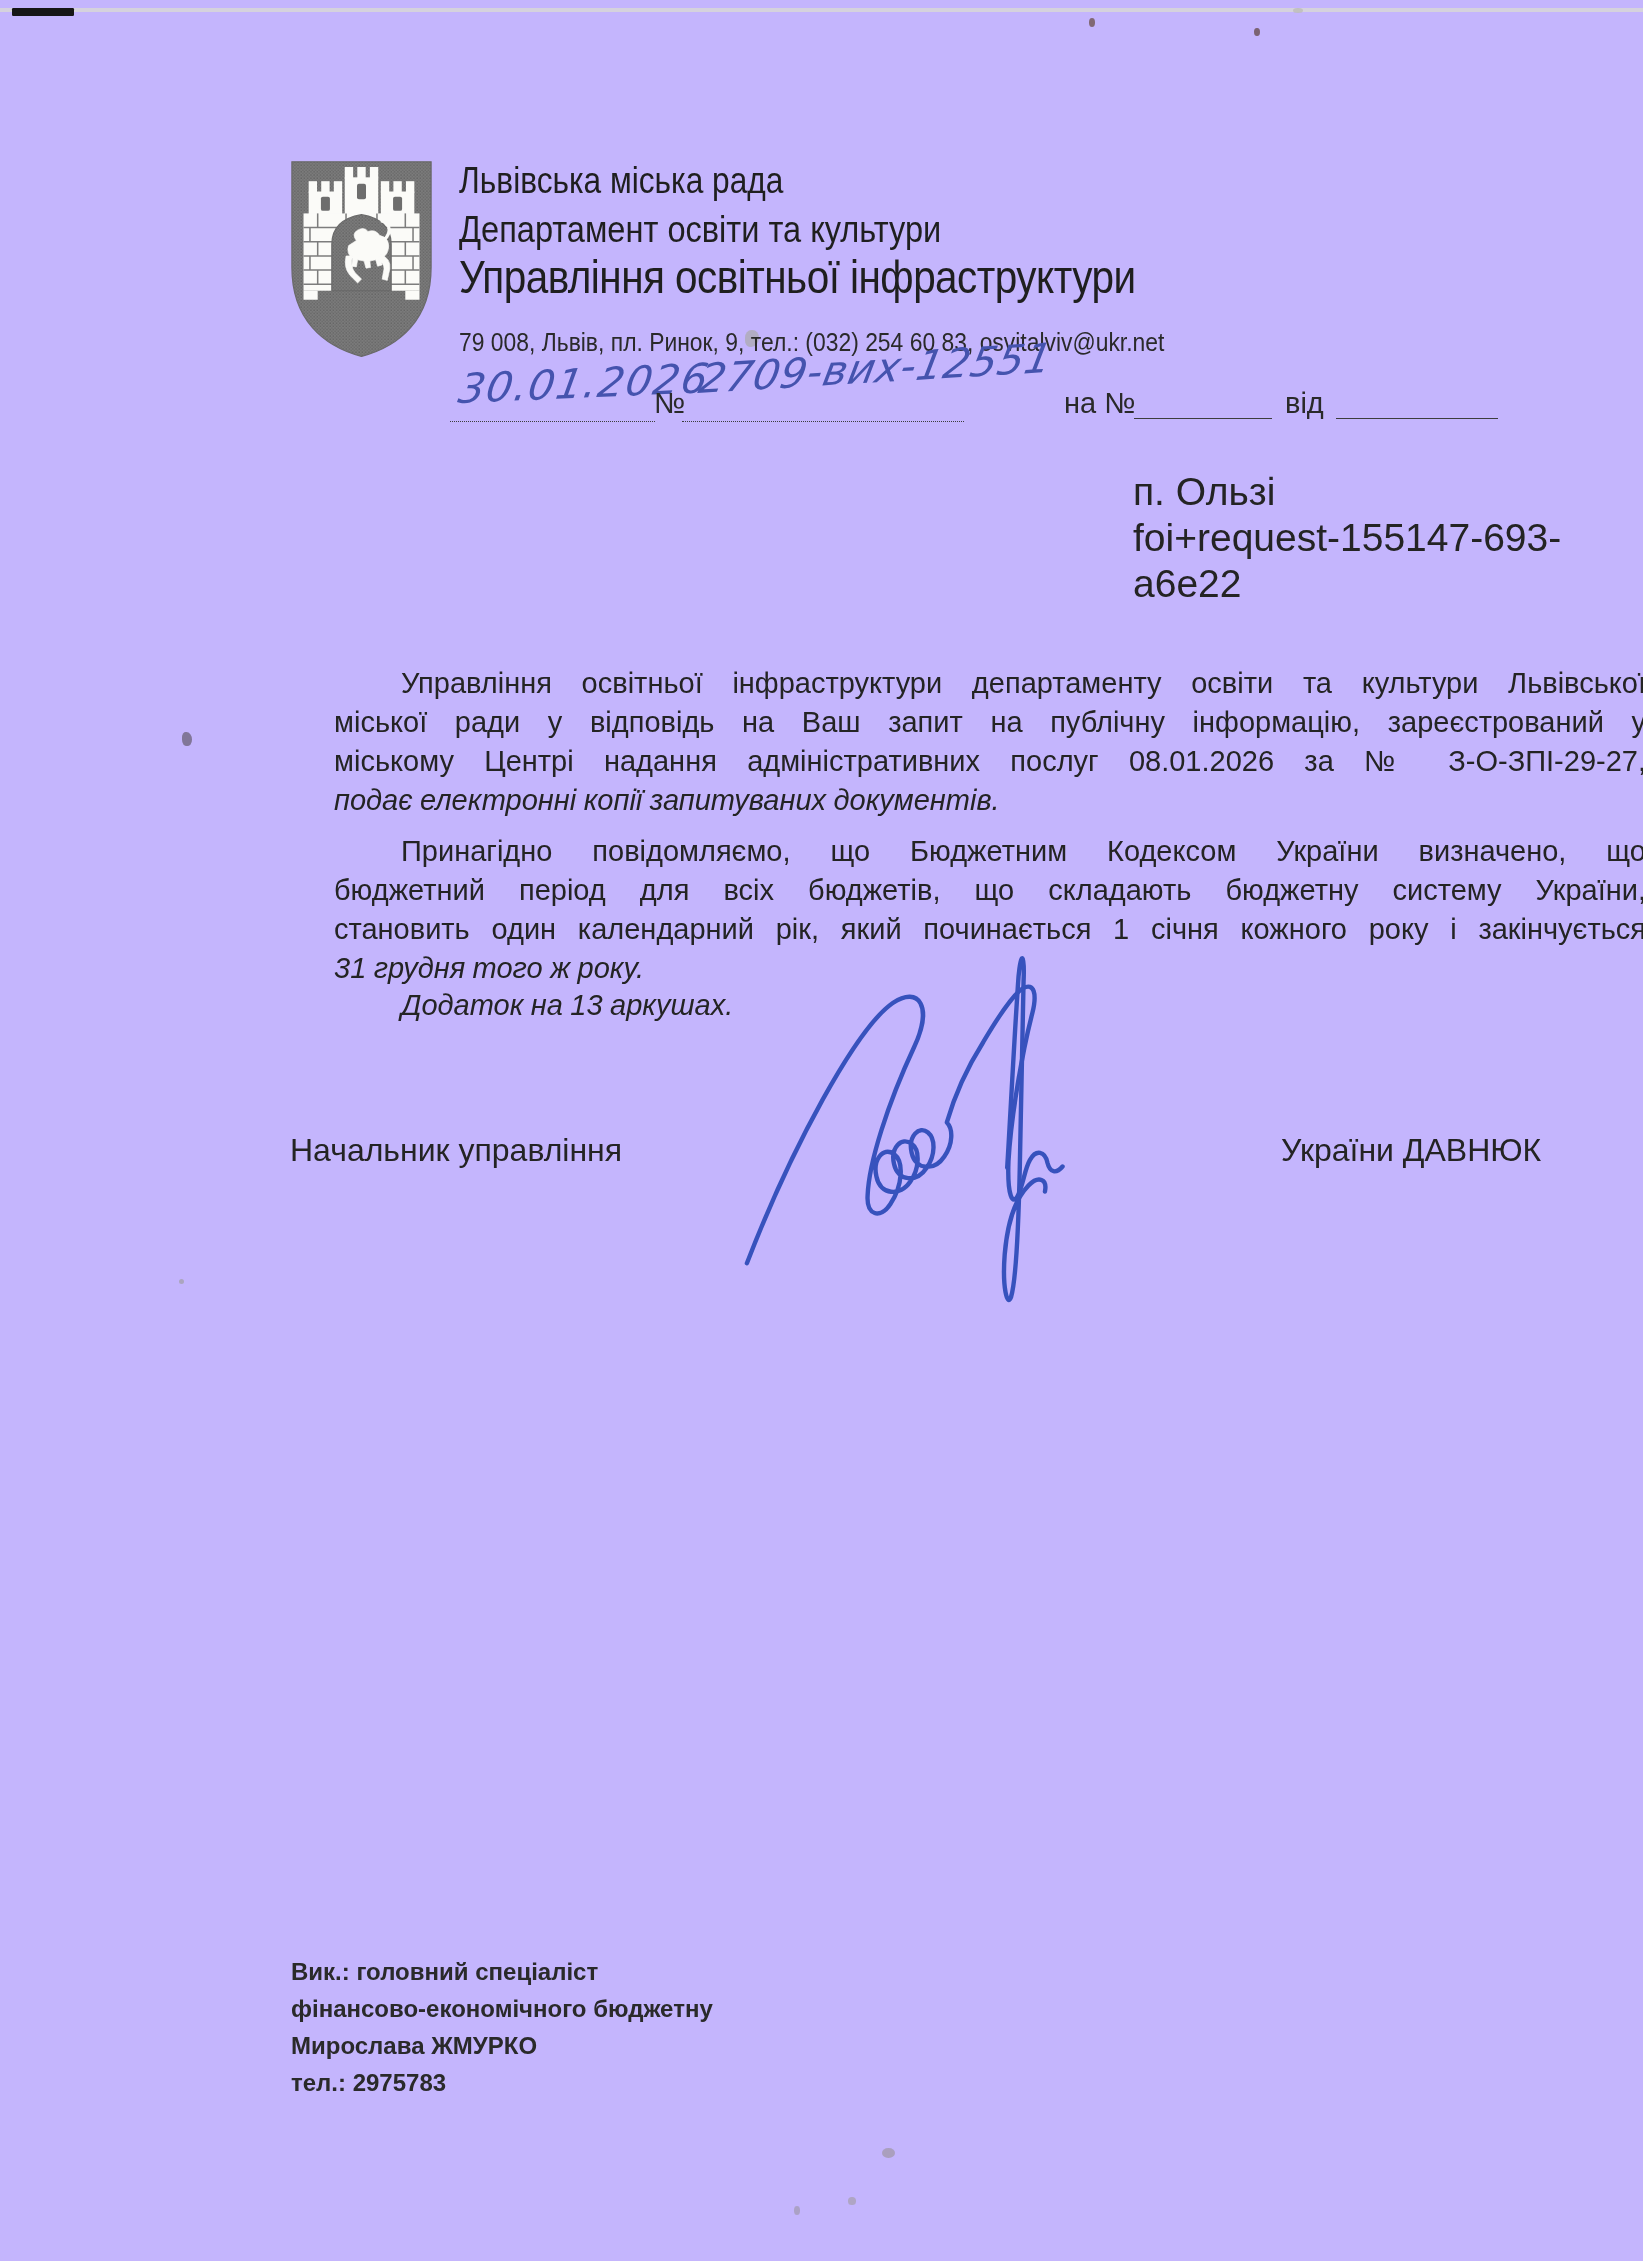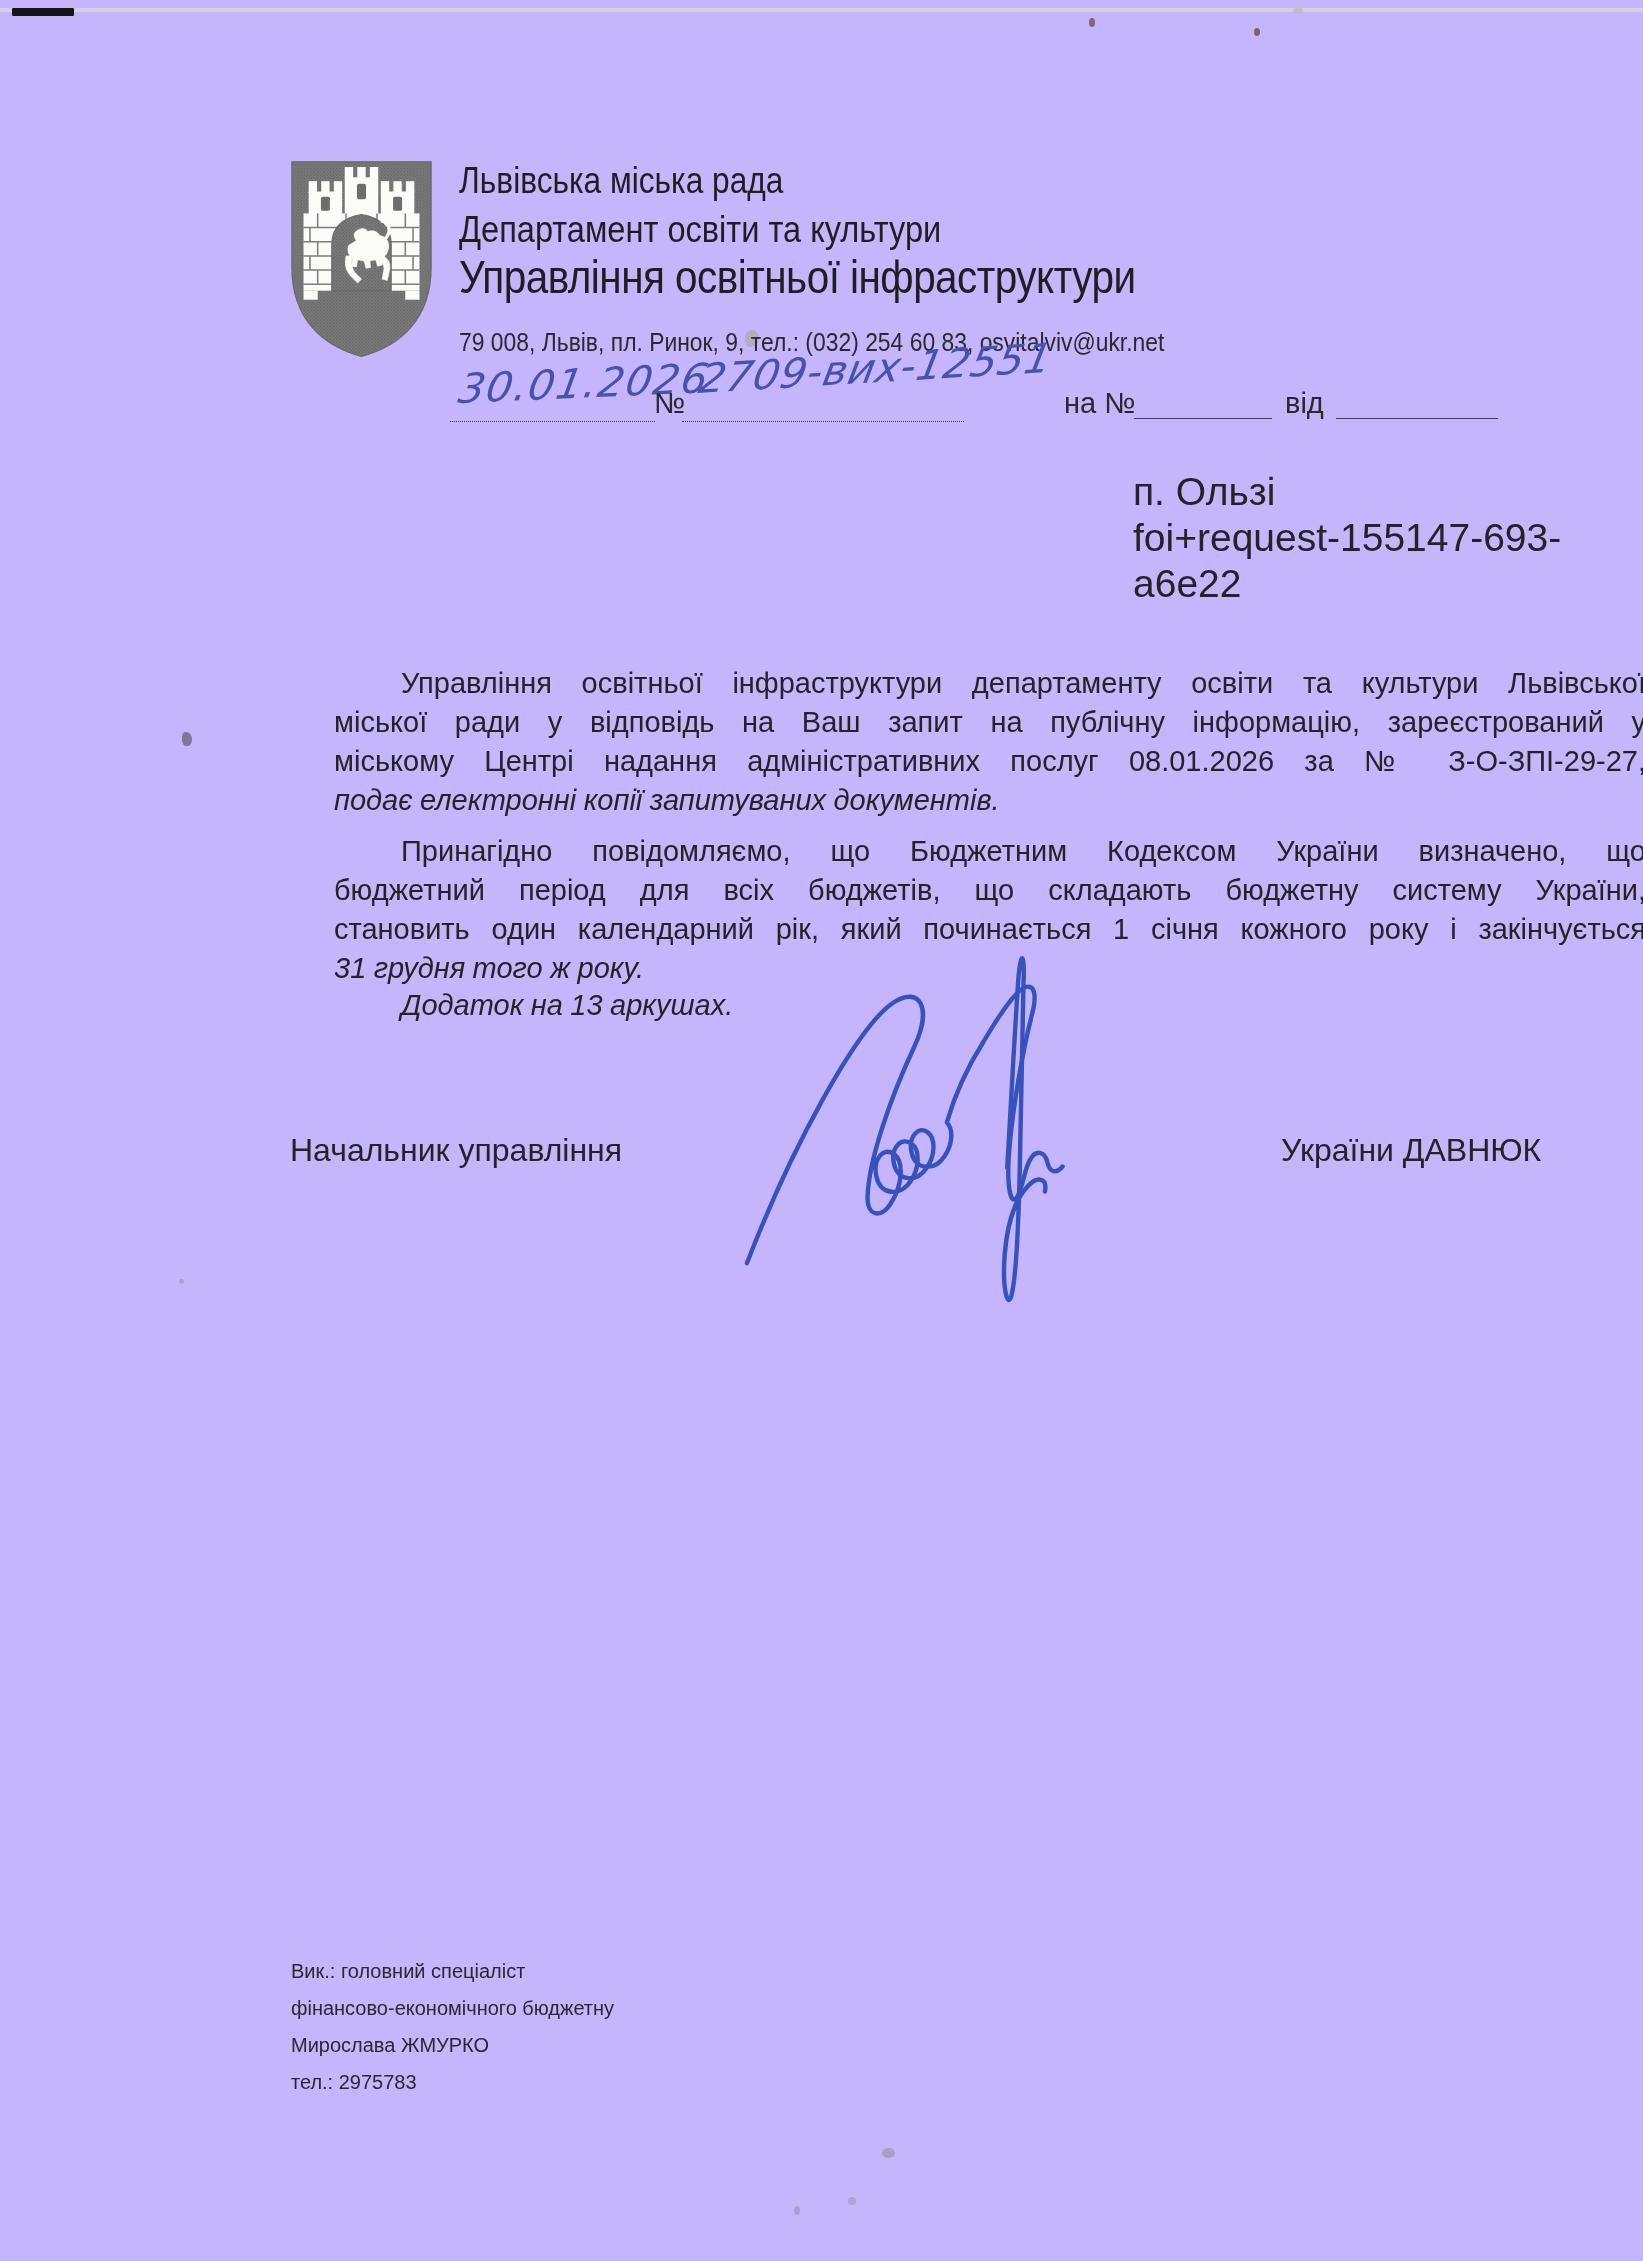--- a/index.html
+++ b/index.html
@@ -51,21 +51,21 @@
     font-size:29px;line-height:39px;color:#242424;
     text-align:justify;text-align-last:justify;word-spacing:-0.6px;margin-left:44px;
   }
   .bline.first{padding-left:67px;width:1245px;}
   .bline.last{text-align:left;text-align-last:left;font-style:italic;}
   
   .sig-position{position:absolute;left:290px;top:1132px;font-size:32px;color:#242424;white-space:nowrap;}
   .sig-name{position:absolute;left:1281px;top:1132px;font-size:32px;color:#242424;white-space:nowrap;}
   .sig-svg{position:absolute;left:723px;top:942px;width:415px;height:376px;}
   
-  .footer{position:absolute;left:291px;top:1953px;font-size:20px;line-height:37px;color:#2a2a2a;}
+  .footer{position:absolute;left:291px;top:1953px;font-size:24px;line-height:37px;color:#2a2a2a;font-weight:bold;}
 </style>
 </head>
 <body>
 
 <div class="page">
 
   <div class="top-edge"></div>
   <div class="top-strip"></div>
   <div class="speck" style="left:1089px;top:18px;width:6.4px;height:9px;background:#6b4f45;opacity:.75;"></div>
   <div class="speck" style="left:1254px;top:28px;width:5.8px;height:8.4px;background:#5d4038;opacity:.7;"></div>

